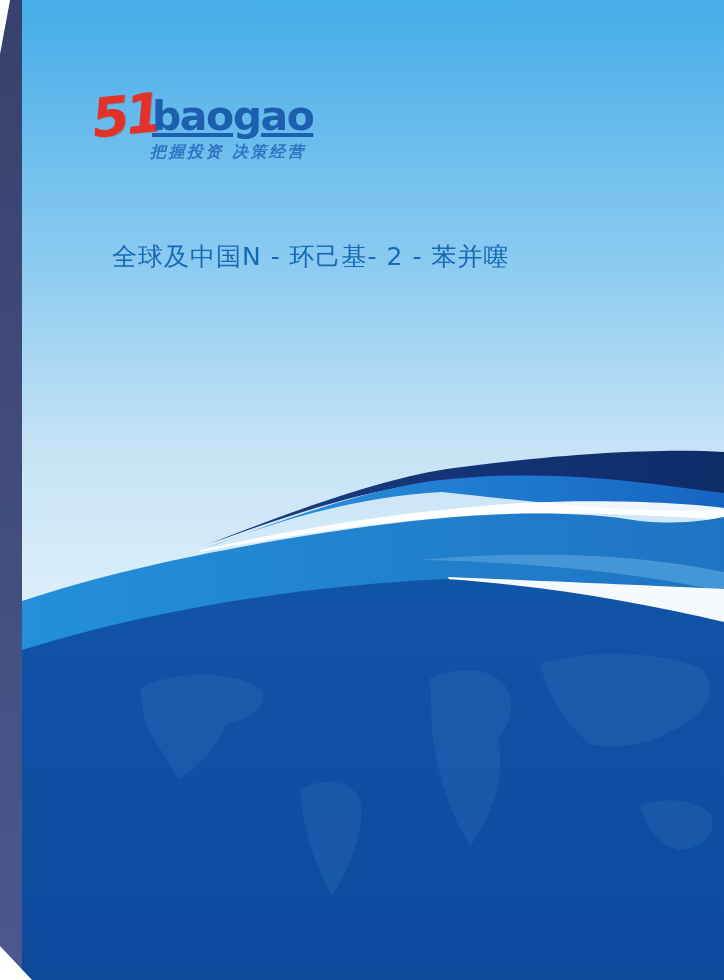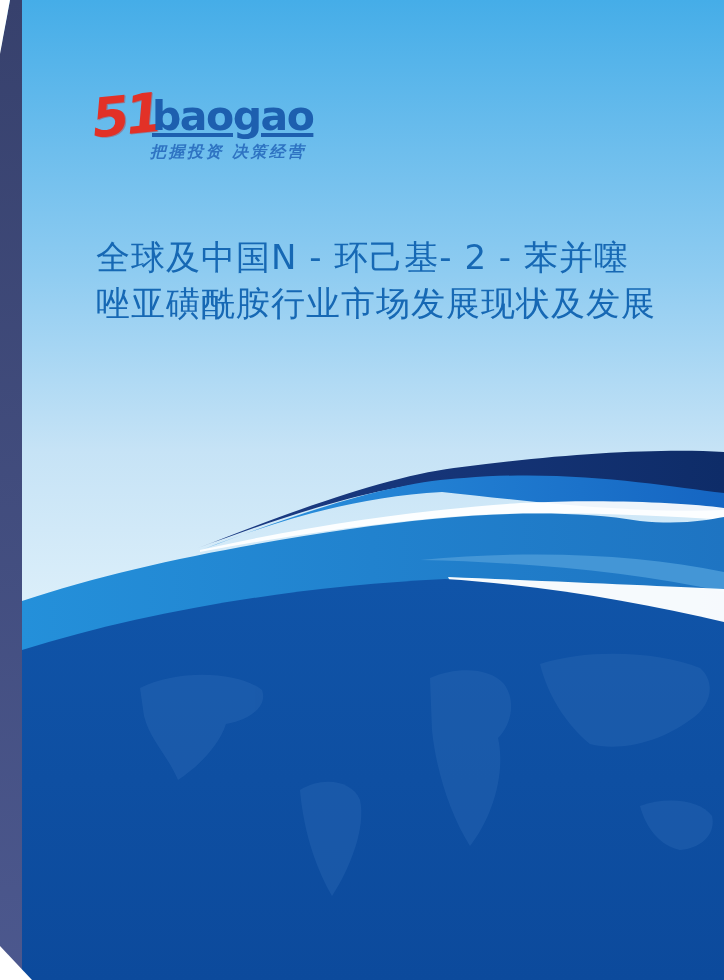--- a/index.html
+++ b/index.html
@@ -36,23 +36,23 @@
     font-size:41px;font-weight:bold;color:var(--logoBlue);
     letter-spacing:-1.5px;
     text-decoration:underline;
   }
   .tagline{
     position:absolute;left:150px;top:142px;
     font-size:16px;font-weight:bold;font-style:italic;
     color:var(--taglineColor);letter-spacing:2.5px;white-space:nowrap;
   }
   .title{
-    position:absolute;left:96px;top:234px;width:600px;
+    position:absolute;left:112px;top:234px;width:600px;
     color:var(--titleColor);
-    font-size:34px;font-weight:500;letter-spacing:1px;
+    font-size:25px;font-weight:500;letter-spacing:1px;
   }
   .title .line{white-space:nowrap;line-height:46px;height:46px}
 </style>
 </head>
 <body>
 
 <div class="page">
 
   <svg class="art" viewBox="0 0 724 980" xmlns="http://www.w3.org/2000/svg" preserveAspectRatio="none">
     <defs>
@@ -142,16 +142,15 @@
   </svg>
 
   <div class="logo">
     <span class="logo-mark">51</span>
     <span class="logo-name">baogao</span>
   </div>
   <div class="tagline">把握投资 决策经营</div>
 
   <div class="title">
     <div class="line">全球及中国N - 环己基- 2 - 苯并噻</div>
-    <div class="line">唑亚磺酰胺行业市场发展现状及发展</div>
   </div>
 
 </div>
 
 </body></html>

